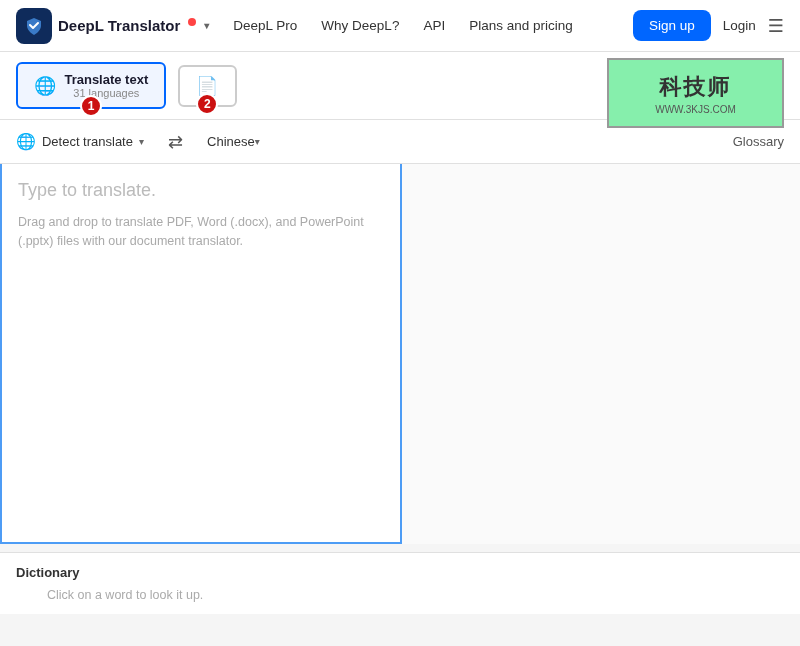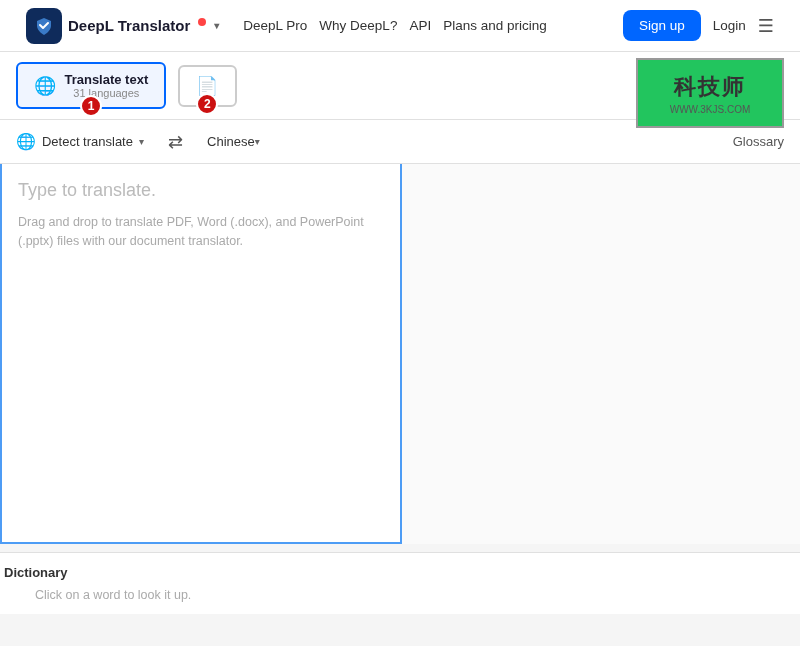--- a/index.html
+++ b/index.html
@@ -4,21 +4,21 @@
   <style>
     * { box-sizing: border-box; margin: 0; padding: 0; }
     body { font-family: -apple-system, BlinkMacSystemFont, 'Segoe UI', Arial, sans-serif; background: #f5f5f5; font-size: 14px; color: #333; }
 
     
     .header {
       background: #fff;
       border-bottom: 1px solid #e0e0e0;
       display: flex;
       align-items: center;
-      padding: 0 26px;
+      padding: 0 16px;
       height: 52px;
       gap: 24px;
     }
     .logo-area {
       display: flex;
       align-items: center;
       gap: 6px;
       font-weight: 700;
       font-size: 16px;
       color: #1a1a2e;
@@ -37,21 +37,21 @@
     }
     .logo-text { font-size: 15px; font-weight: 600; color: #1a1a2e; }
     .logo-badge {
       width: 8px; height: 8px;
       background: #ff4444;
       border-radius: 50%;
       margin-left: 2px;
       margin-bottom: 8px;
     }
     .logo-chevron { font-size: 10px; color: #666; margin-left: 2px; }
-    .nav-links { display: flex; align-items: center; gap: 12px; flex: 1; }
+    .nav-links { display: flex; align-items: center; gap: 24px; flex: 1; }
     .nav-link { color: #333; text-decoration: none; font-size: 13.5px; cursor: pointer; }
     .nav-link-arrow { font-size: 10px; color: #666; }
     .nav-right { display: flex; align-items: center; gap: 12px; margin-left: auto; }
     .btn-signup {
       background: #0066ff;
       color: #fff;
       border: none;
       border-radius: 8px;
       padding: 8px 16px;
       font-size: 13.5px;
@@ -112,24 +112,24 @@
       align-items: center;
       justify-content: center;
       border: 2px solid #fff;
     }
 
     
     .watermark-area {
       position: absolute;
       right: 16px;
       top: 6px;
-      width: 148px;
+      width: 177px;
       height: 70px;
       border: 2px solid #999;
-      background: #22c55e;
+      background: #86efac;
       display: flex;
       flex-direction: column;
       align-items: center;
       justify-content: center;
     }
     .watermark-text-cn {
       font-size: 22px;
       font-weight: bold;
       color: #333;
       letter-spacing: 2px;
@@ -208,21 +208,21 @@
       font-size: 12.5px;
       line-height: 1.5;
       margin-top: 8px;
     }
 
     
     .dictionary-section {
       background: #fff;
       margin-top: 8px;
       border-top: 1px solid #e0e0e0;
-      padding: 12px 4px;
+      padding: 12px 16px;
     }
     .dict-title {
       font-size: 13px;
       font-weight: 600;
       color: #333;
       margin-bottom: 8px;
     }
     .dict-hint {
       font-size: 12.5px;
       color: #aaa;

